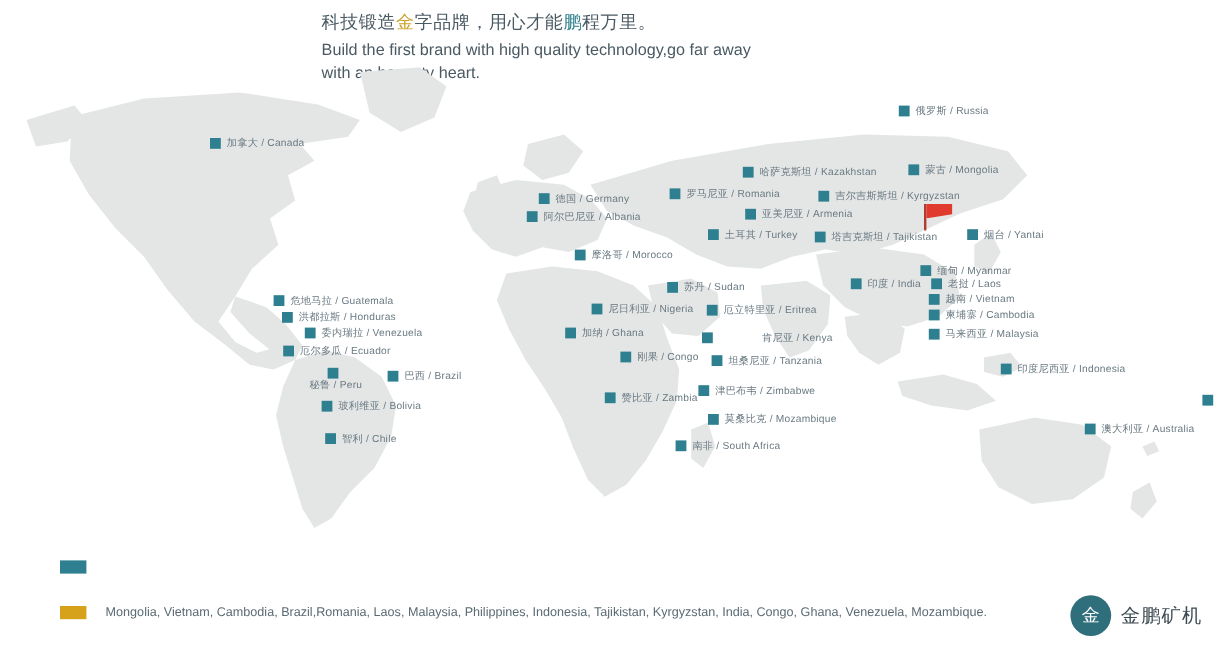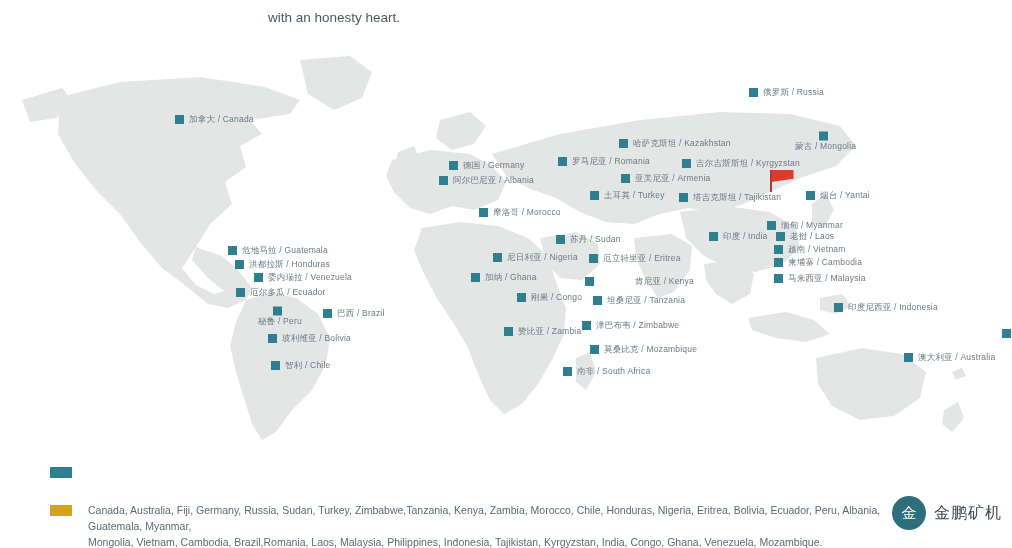--- a/index.html
+++ b/index.html
@@ -148,20 +148,22 @@
     color: #3c4a52;
     letter-spacing: 1px;
   }
 </style>
 </head>
 <body>
 
 <div id="map-root">
 
   <div class="headline">
+    <p class="cn"><span>科技锻造</span><span class="gold">金</span><span>字品牌，用心才能</span><span class="teal">鹏</span><span>程万里。</span></p>
+    <p class="en">Build the first brand with high quality technology,go far away</p>
     <p class="en">with an honesty heart.</p>
   </div>
 
   <div id="world">
     <svg viewBox="0 0 1012 420" preserveAspectRatio="none" aria-hidden="true">
       <g class="landmass">
 
         <path d="M60,55 L120,40 L200,35 L265,45 L300,58 L290,72 L250,78 L262,92 L240,104 L246,125 L225,140
                  L232,162 L210,182 L196,205 L182,226 L196,243 L214,252 L232,247 L246,258 L228,266 L208,262
                  L186,244 L162,226 L140,200 L120,172 L96,148 L74,120 L58,92 Z"></path>
@@ -221,21 +223,21 @@
         <span class="lbl">加拿大 / Canada</span>
       </div>
       <div class="marker" style="left: 713px; top: 92px;">
         <span class="dot" style="background: rgb(46, 127, 143);"></span>
         <span class="lbl">俄罗斯 / Russia</span>
       </div>
       <div class="marker" style="left: 583px; top: 143px;">
         <span class="dot" style="background: rgb(46, 127, 143);"></span>
         <span class="lbl">哈萨克斯坦 / Kazakhstan</span>
       </div>
-      <div class="marker" style="left: 759px; top: 141px; flex-direction: column;">
+      <div class="marker" style="left: 721px; top: 141px;">
         <span class="dot" style="background: rgb(46, 127, 143);"></span>
         <span class="lbl">蒙古 / Mongolia</span>
       </div>
       <div class="marker" style="left: 413px; top: 165px;">
         <span class="dot" style="background: rgb(46, 127, 143);"></span>
         <span class="lbl">德国 / Germany</span>
       </div>
       <div class="marker" style="left: 522px; top: 161px;">
         <span class="dot" style="background: rgb(46, 127, 143);"></span>
         <span class="lbl">罗马尼亚 / Romania</span>
@@ -389,21 +391,20 @@
 
   <div id="legend">
     <div class="legend-row cn-row">
       <div class="swatch teal"></div>
       <div class="legend-text">
       </div>
     </div>
     <div class="legend-row en-row">
       <div class="swatch gold"></div>
       <div class="legend-text en">
-        <div>Canada, Australia, Fiji, Germany, Russia, Sudan, Turkey, Zimbabwe,Tanzania, Kenya, Zambia, Morocco, Chile, Honduras, Nigeria, Eritrea, Bolivia, Ecuador, Peru, Albania, Guatemala, Myanmar,</div>
         <div>Mongolia, Vietnam, Cambodia, Brazil,Romania, Laos, Malaysia, Philippines, Indonesia, Tajikistan, Kyrgyzstan, India, Congo, Ghana, Venezuela, Mozambique.</div>
       </div>
     </div>
   </div>
 
   <div id="wechat-badge">
     <div class="avatar">
       <span class="g">金</span>
     </div>
     <span class="wname">金鹏矿机</span>

